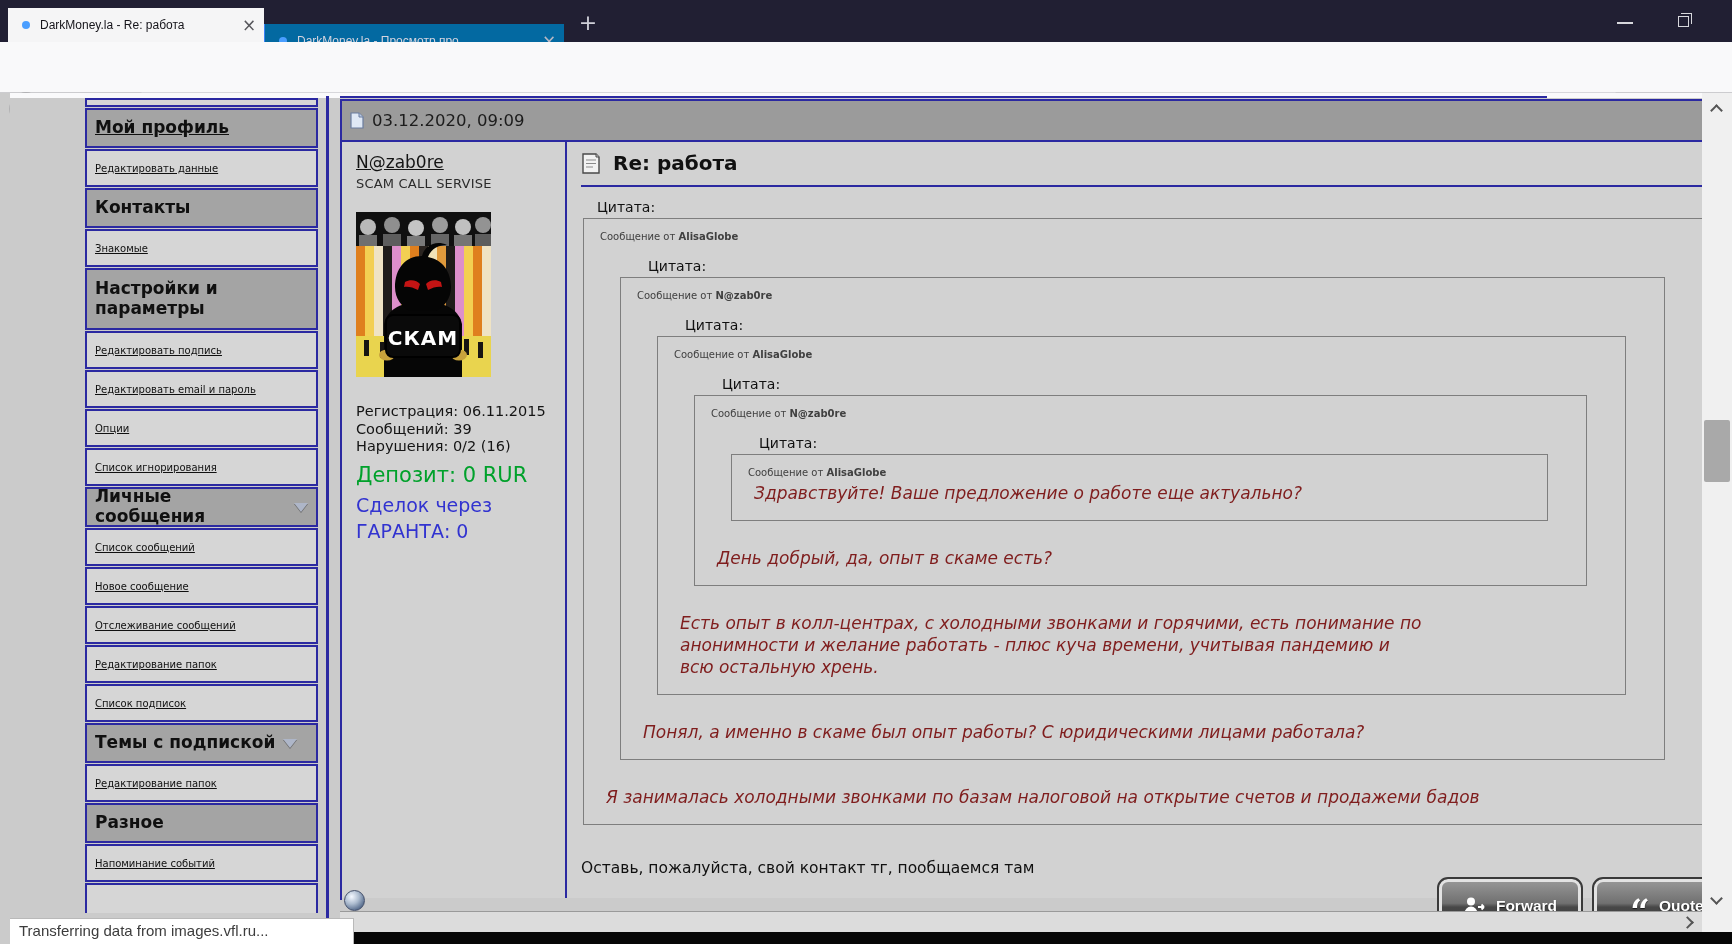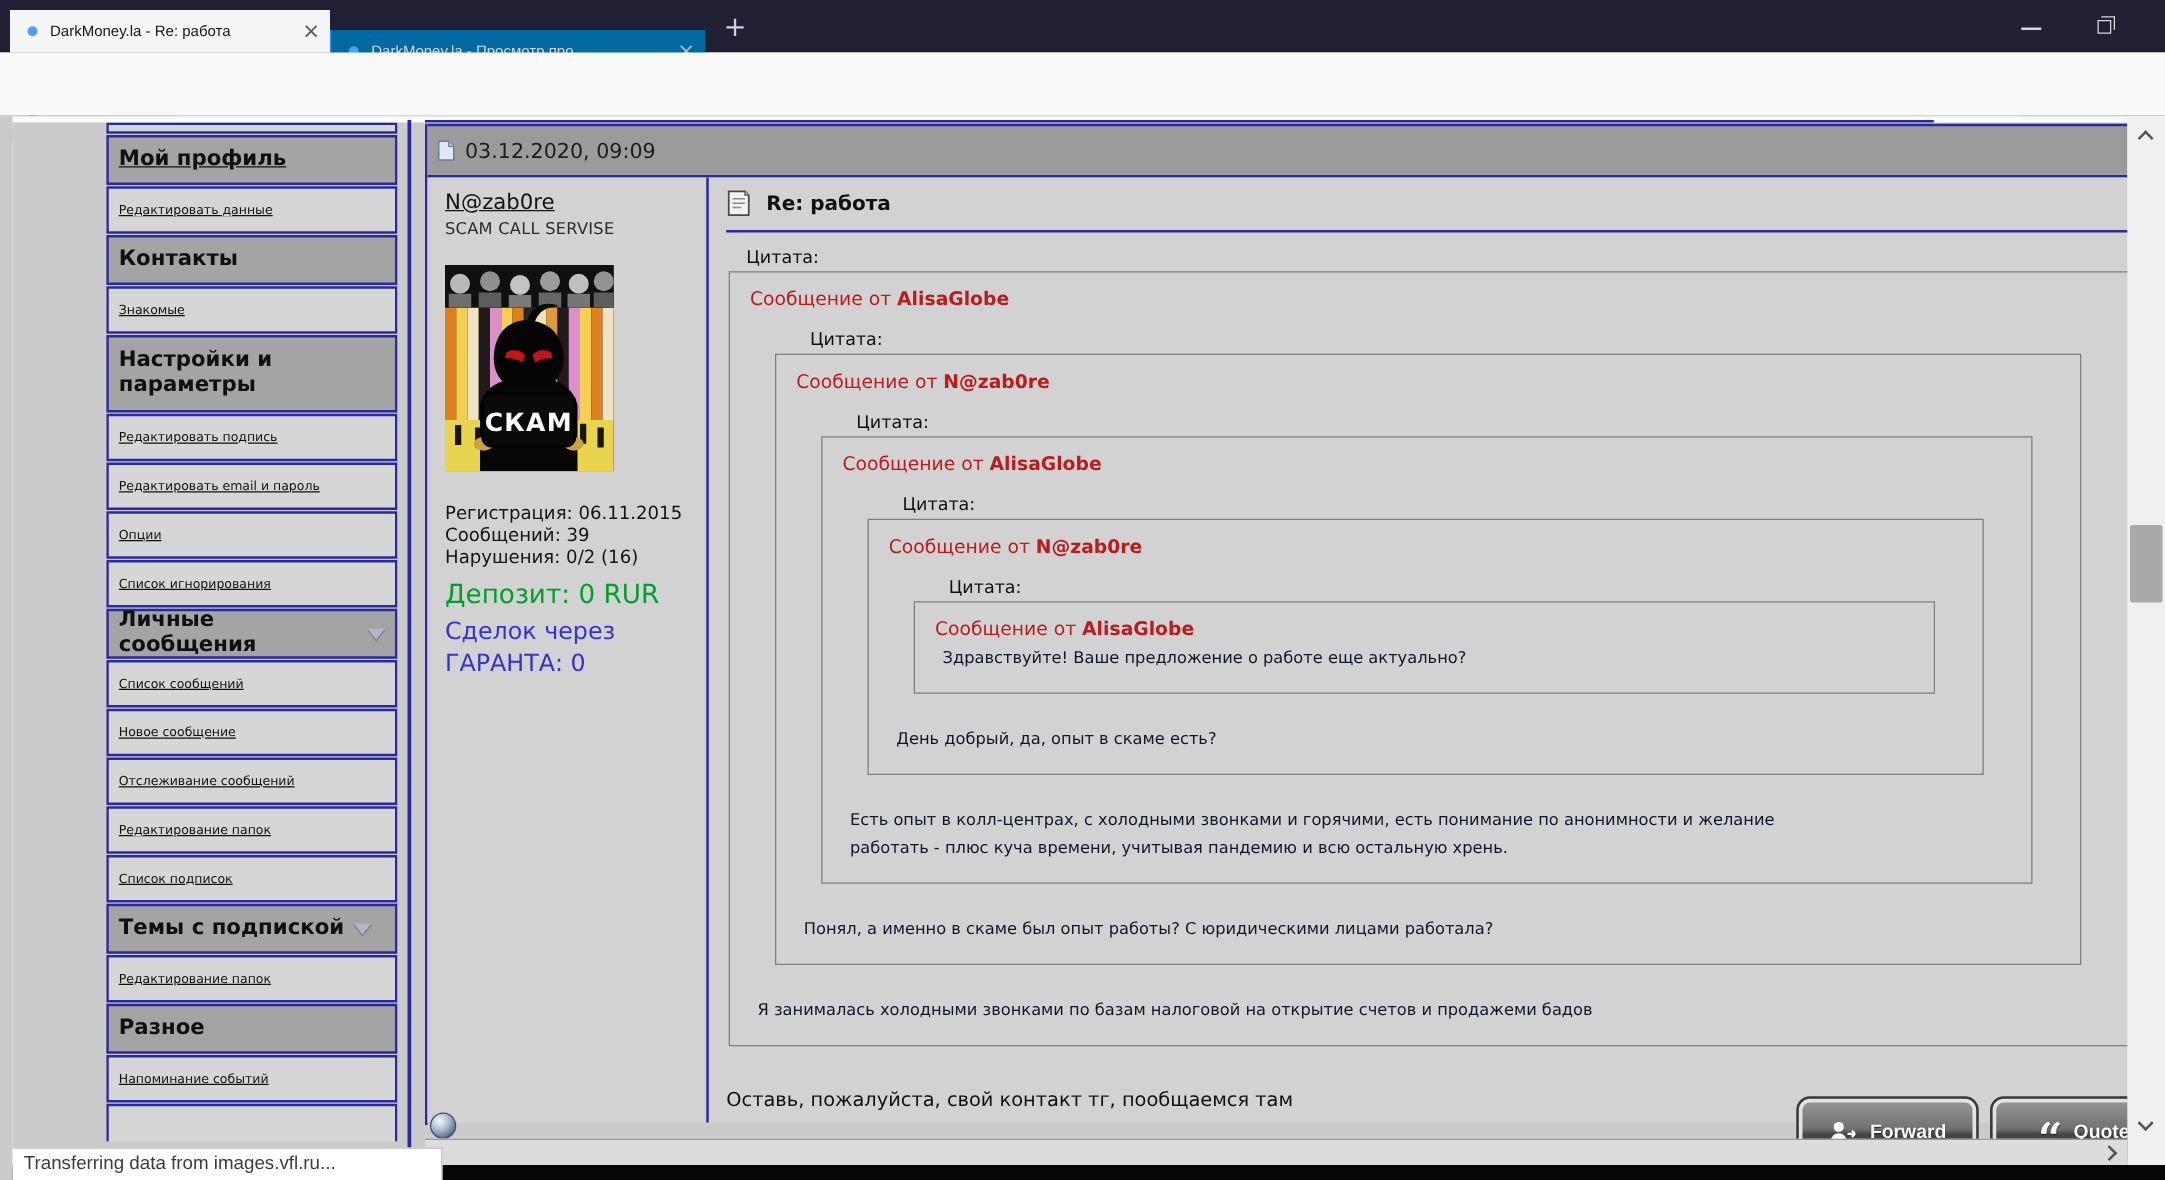--- a/index.html
+++ b/index.html
@@ -86,28 +86,28 @@
   .leftcol { position:absolute; left:0; top:0; width:223px; height:756px; padding:10px 0 0 14px; }
   .uname { display:inline-block; font-size:17px; color:#141414; text-decoration:underline; }
   .utitle { font-size:13px; color:#2b2b2b; margin-top:4px; letter-spacing:.2px; }
   .avatar { width:135px; height:165px; margin-top:21px; }
   .ustats { margin-top:26px; font-size:14.5px; line-height:17.5px; color:#141414; }
   .deposit { margin-top:7px; font-size:21px; color:#00a12b; }
   .guarantor { margin-top:5px; font-size:19px; line-height:26px; color:#3233d0; }
 
   .rightcol { position:absolute; left:225px; top:0; width:1137px; height:756px; padding:9px 0 0 14px; overflow:hidden; }
   .titlerow { display:flex; align-items:center; }
-  .ptitle { font-size:16px; font-weight:bold; color:#111; margin-left:12px; }
+  .ptitle { font-size:20px; font-weight:bold; color:#111; margin-left:12px; }
   .titlehr { height:2px; background:#2b29a1; margin-top:10px; }
   .qlabel { font-size:14px; color:#101010; margin:12px 0 3px 16px; }
   .qwrap.nested { margin:16px 22px 0 18px; }
   .qwrap.nested .qlabel { margin-left:30px; }
   .qbox { border:1px solid #7e7e7e; background:#d2d2d2; padding:8px 16px 14px 16px; margin-left:2px; }
-  .qname { font-size:15px; color:#b91c1c; padding-top:4px; }
-  .qtext { font-size:13px; color:#0f172a; margin:26px 4px 2px 6px; line-height:22px; }
+  .qname { font-size:10px; color:#404040; padding-top:4px; }
+  .qtext { font-size:17px; font-style:italic; color:#7f1d1d; margin:26px 4px 2px 6px; line-height:22px; }
   .qtext.inner5 { margin-top:4px; }
   .qtext.cap { max-width:742px; }
   .finaltext { font-size:15.5px; color:#101010; margin:34px 4px 0 0; }
 
   
   .orb { left:334px; top:797px; width:21px; height:21px; border-radius:50%;
          background:radial-gradient(circle at 35% 30%, #f4f8ff 0%, #aebdd0 40%, #5c7191 75%, #2e3c55 100%);
          border:1px solid #44506b; }
 
   

